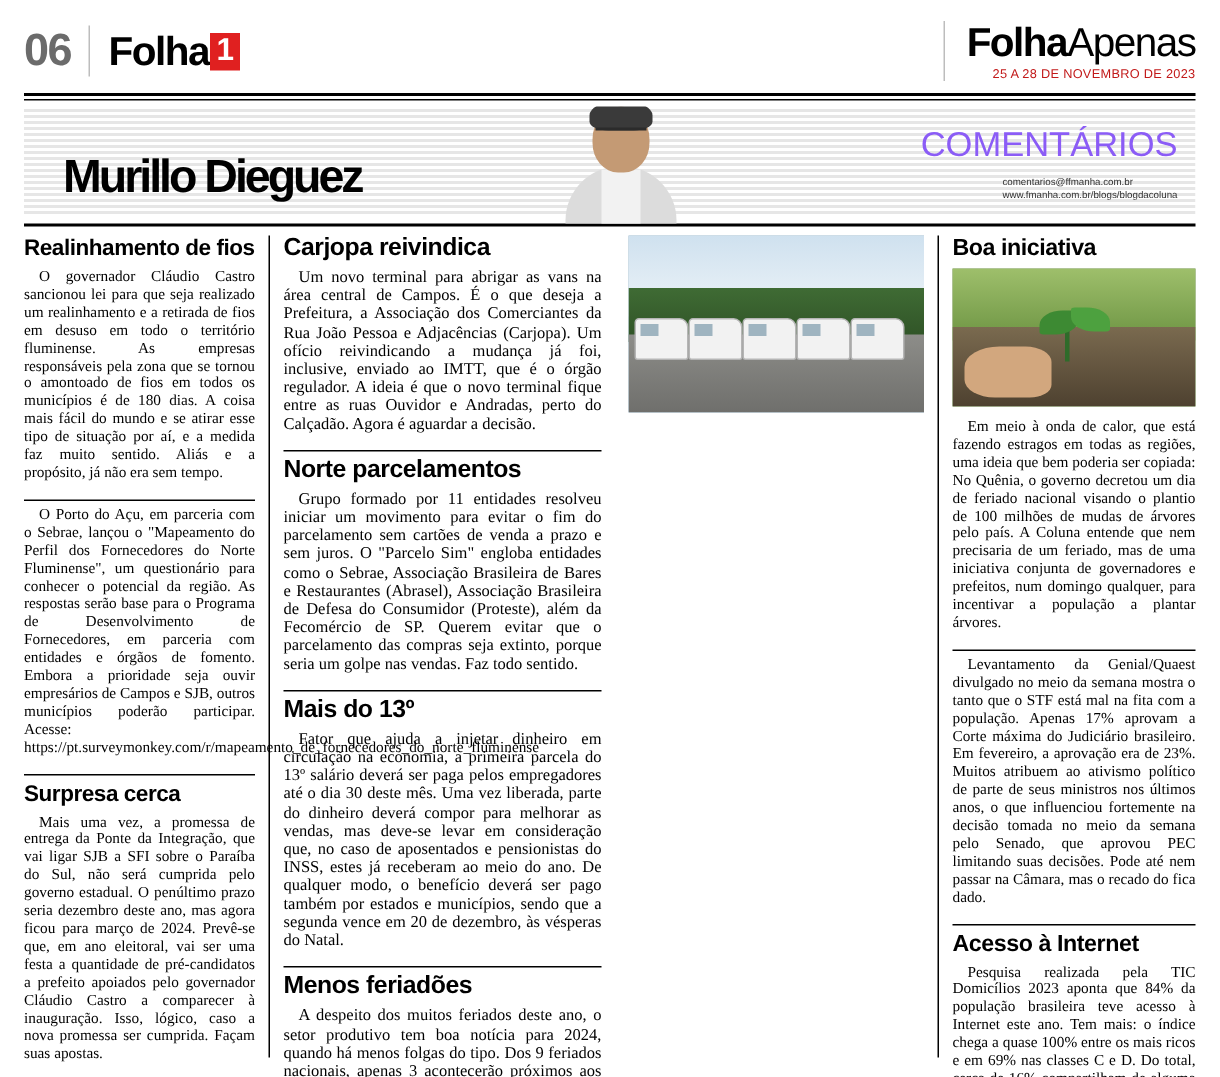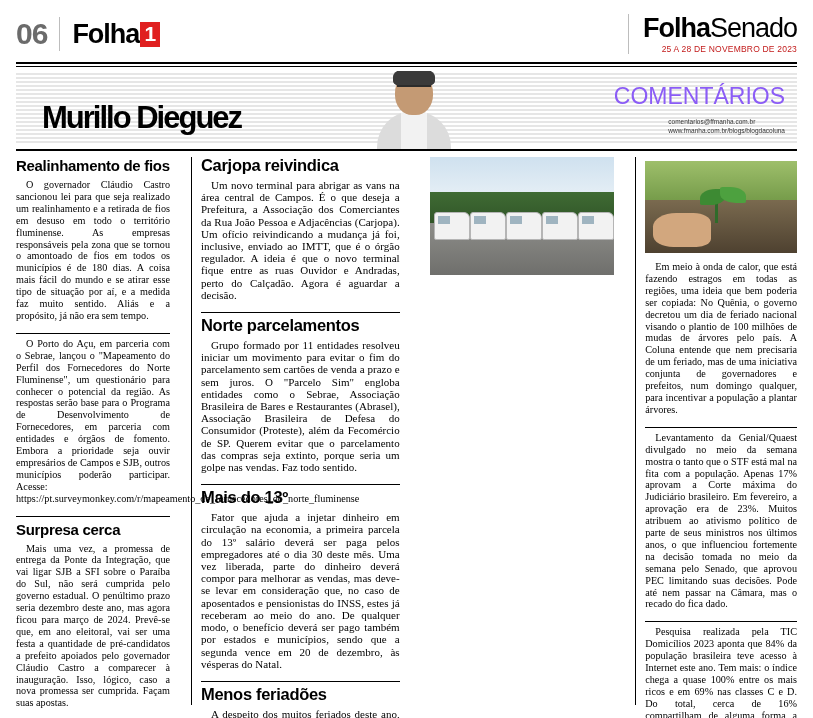--- a/index.html
+++ b/index.html
@@ -174,21 +174,21 @@
   .portrait .shirt {
     position: absolute;
     left: 30px; top: 50px;
     width: 26px; height: 38px;
     background: #f2f2f2;
   }
 
   
   .content {
     display: flex;
-    gap: 12px;
+    gap: 0;
     margin-top: 6px;
     height: 548px;
   }
   .col {
     box-sizing: border-box;
   }
   .col1 { width: 163px; padding-right: 9px; }
   .col2 { width: 231px; padding: 0 9px; border-left: 1px solid #000; }
   .col3 { width: 215px; padding: 0 9px; }
   .col4 { width: 172px; padding-left: 9px; border-left: 1px solid #000; }
@@ -302,21 +302,21 @@
   <div class="masthead">
     <div class="mast-left">
       <div class="page-number">06</div>
       <div class="mast-logo">
         <span>Folha</span>
           <span class="one">1</span>
       </div>
     </div>
     <div class="mast-right">
       <div class="brand">
-        <span>Folha</span><span class="light">Senado</span>
+        <span>Folha</span><span class="light">Apenas</span>
       </div>
       <div class="date">25 A 28 DE NOVEMBRO DE 2023</div>
     </div>
   </div>
   <div class="rule-thick"></div>
   <div class="rule-thin"></div>
 
   <div class="banner">
     <div class="hatch"></div>
     <div class="colname">Murillo Dieguez</div>
@@ -378,33 +378,35 @@
         <div class="van" style="left:4px;"></div>
         <div class="van" style="left:40px;"></div>
         <div class="van" style="left:76px;"></div>
         <div class="van" style="left:112px;"></div>
         <div class="van" style="left:148px;"></div>
       </div>
     </div>
 
     <div class="col col4">
       <div class="article">
+        <h2 class="headline">Boa iniciativa</h2>
         <div class="photo2">
           <div class="grassbg"></div>
           <div class="soil"></div>
           <div class="hands"></div>
           <div class="sprout-stem"></div>
           <div class="leaf-l"></div>
           <div class="leaf-r"></div>
         </div>
         <p class="body">Em meio à onda de calor, que está fazendo estragos em todas as regiões, uma ideia que bem poderia ser copiada: No Quênia, o governo decretou um dia de feriado nacional visando o plantio de 100 milhões de mudas de árvores pelo país. A Coluna entende que nem precisaria de um feriado, mas de uma iniciativa conjunta de governadores e prefeitos, num domingo qualquer, para incentivar a população a plantar árvores.</p>
       </div>
       <div class="article topline">
         <p class="body">Levantamento da Genial/Quaest divulgado no meio da semana mostra o tanto que o STF está mal na fita com a população. Apenas 17% aprovam a Corte máxima do Judiciário brasileiro. Em fevereiro, a aprovação era de 23%. Muitos atribuem ao ativismo político de parte de seus ministros nos últimos anos, o que influenciou fortemente na decisão tomada no meio da semana pelo Senado, que aprovou PEC limitando suas decisões. Pode até nem passar na Câmara, mas o recado do fica dado.</p>
       </div>
       <div class="article topline">
+        <h2 class="headline">Acesso à Internet</h2>
         <p class="body">Pesquisa realizada pela TIC Domicílios 2023 aponta que 84% da população brasileira teve acesso à Internet este ano. Tem mais: o índice chega a quase 100% entre os mais ricos e em 69% nas classes C e D. Do total, cerca de 16% compartilham de alguma forma a conexão com seus vizinhos. Os tempos são outros e hoje praticamente não se faz mais nada sem Internet.</p>
       </div>
 
     </div>
 
   </div>
 </div>
 
 </body></html>

